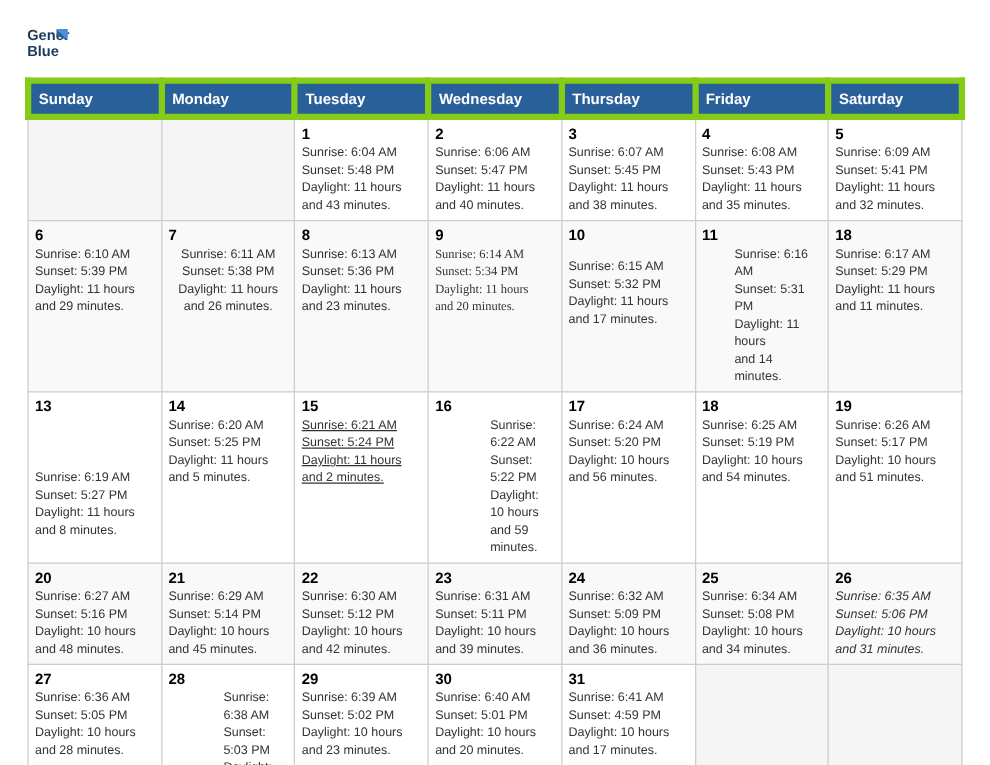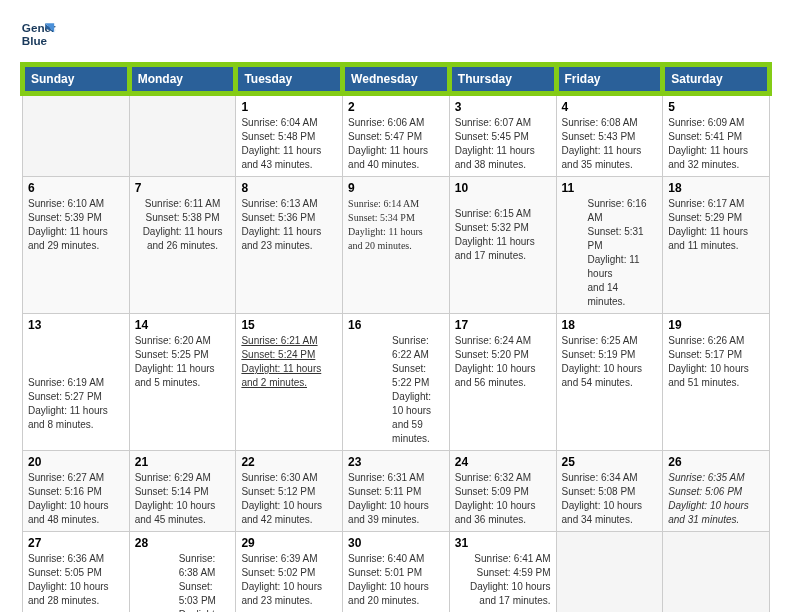--- a/index.html
+++ b/index.html
@@ -327,21 +327,21 @@
           </td>
           <td>
             <span class="day-num">30</span>
             <div class="day-info" style="white-space: pre-line;">Sunrise: 6:40 AM
 Sunset: 5:01 PM
 Daylight: 10 hours
 and 20 minutes.</div>
           </td>
           <td>
             <span class="day-num">31</span>
-            <div class="day-info" style="white-space: pre-line; text-align: right;">Sunrise: 6:41 AM
+            <div class="day-info" style="white-space: pre-line;">Sunrise: 6:41 AM
 Sunset: 4:59 PM
 Daylight: 10 hours
 and 17 minutes.</div>
           </td>
           <td class="empty"></td>
           <td class="empty"></td>
         </tr>
       </tbody>
   </table>
 </div>

